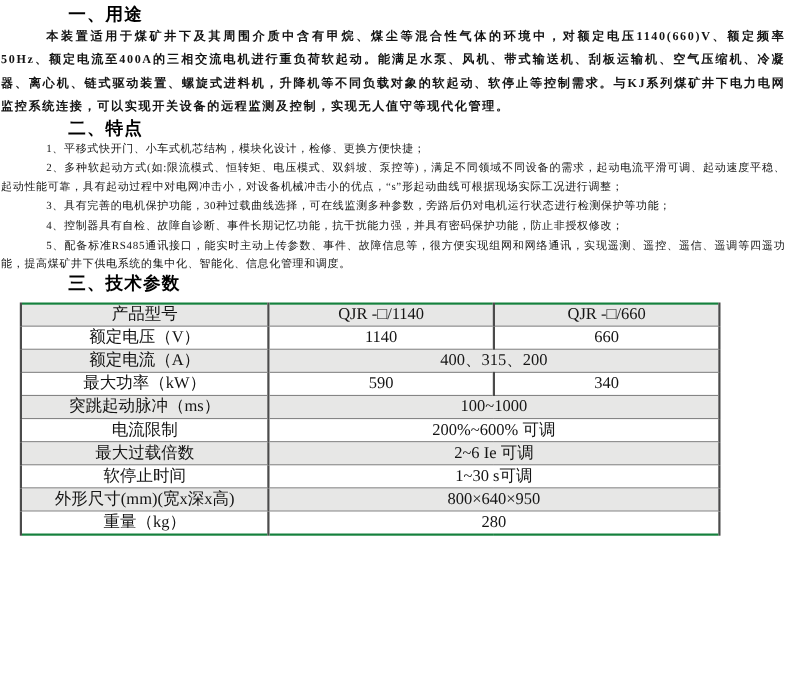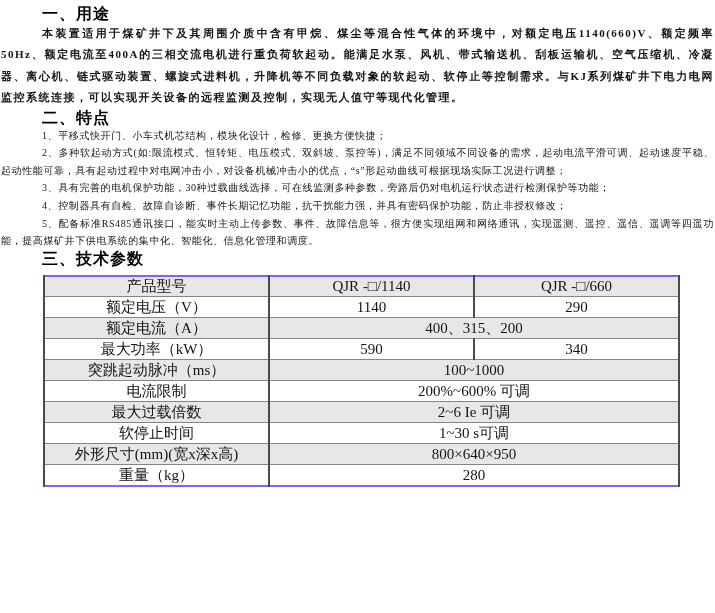--- a/index.html
+++ b/index.html
@@ -12,21 +12,21 @@
     font-family: "Liberation Serif", "DejaVu Serif", serif;
   }
   .page {
     box-sizing: border-box;
     width: 715px;
     height: 613px;
     padding: 5px 1px 0 1px;
   }
   h3.sec-heading {
     margin: 0;
-    padding-left: 41px;
+    padding-left: 61px;
     font-family: "Liberation Sans", "DejaVu Sans", sans-serif;
     font-size: 16px;
     font-weight: 700;
     line-height: 18px;
     color: #000;
     letter-spacing: 1px;
   }
   .sec-usage p {
     margin: 0;
     font-size: 11px;
@@ -43,22 +43,22 @@
     line-height: 17.6px;
     text-align: justify;
     text-justify: inter-character;
     text-indent: 41px;
     letter-spacing: 0.6px;
   }
   table.specs {
     border-collapse: collapse;
     table-layout: fixed;
     width: 635px;
-    margin: 7px 0 0 42px;
-    border: 2px solid #8b5cf6;
+    margin: 7px 0 0 17px;
+    border: 2px solid #15803d;
   }
   table.specs td {
     box-sizing: border-box;
     height: 21px;
     padding: 0 2px;
     text-align: center;
     vertical-align: middle;
     font-size: 15px;
     line-height: 19px;
     border-top: 1px solid #858585;
@@ -101,21 +101,21 @@
       </colgroup>
       <tbody>
         <tr>
           <td>产品型号</td>
           <td>QJR -□/1140</td>
           <td>QJR -□/660</td>
         </tr>
         <tr>
           <td>额定电压（V）</td>
           <td>1140</td>
-          <td>290</td>
+          <td>660</td>
         </tr>
         <tr>
           <td>额定电流（A）</td>
           <td colspan="2">400、315、200</td>
         </tr>
         <tr>
           <td>最大功率（kW）</td>
           <td>590</td>
           <td>340</td>
         </tr>

